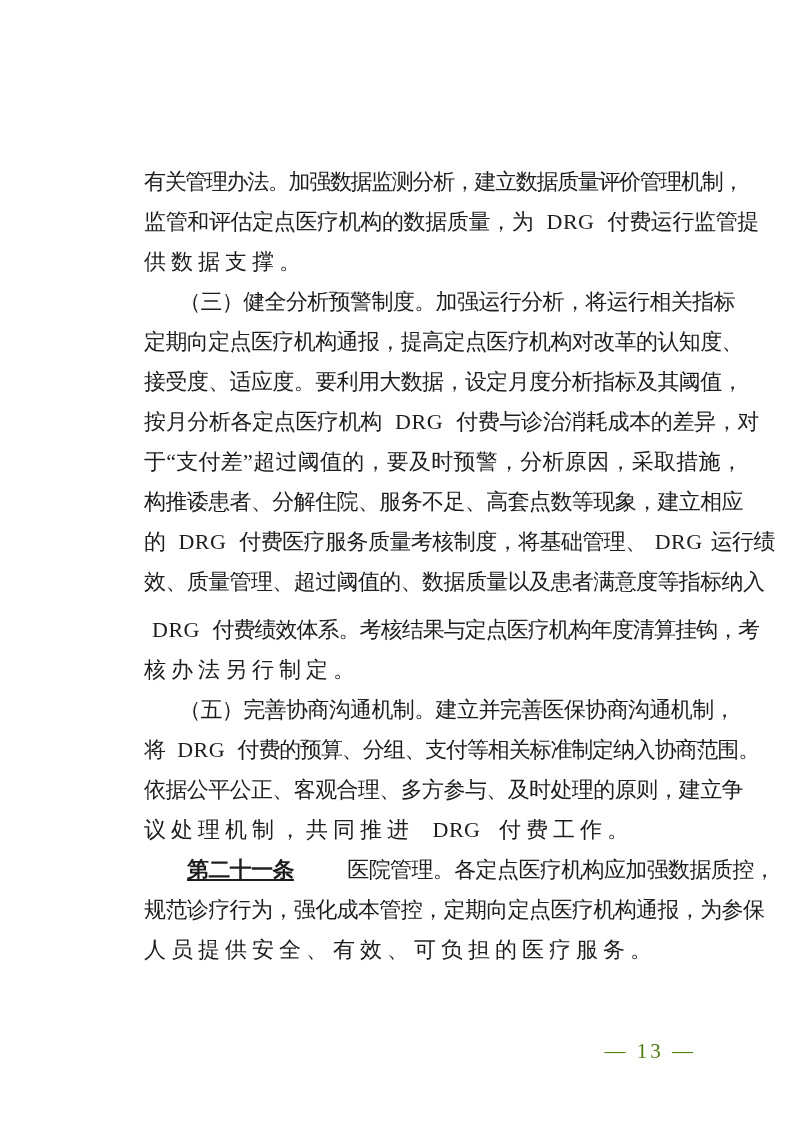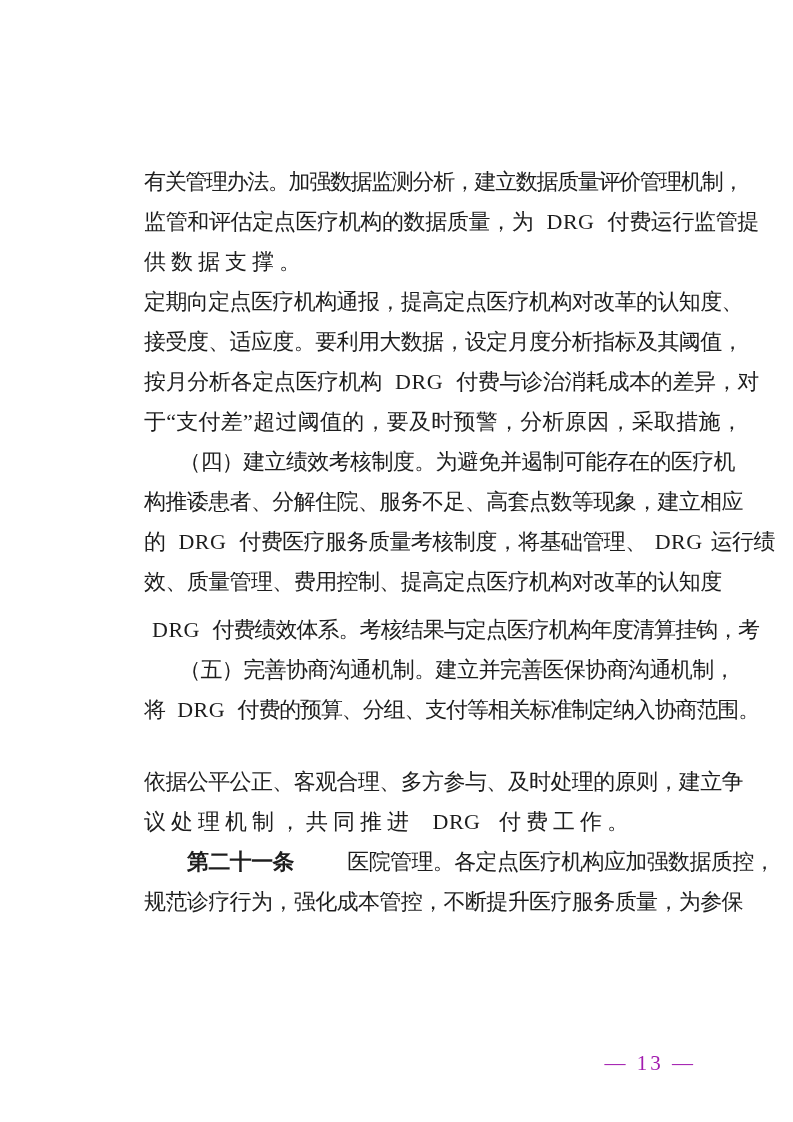--- a/index.html
+++ b/index.html
@@ -26,58 +26,60 @@
     letter-spacing: 5px;      
     white-space: nowrap;
   }
   .line.indent { padding-left: 43px; }  
   .latin {
     letter-spacing: 0.5px;    
   }
   .lead {
     font-weight: bold;
     font-family: "Liberation Sans", "DejaVu Sans", sans-serif; 
+    text-decoration: underline;
   }
   .page-number {
     position: absolute;
     top: 1012px;
     right: 105px;
     height: 30px;
     line-height: 30px;
     font-size: 21px;
     letter-spacing: 3px;
-    color: #a21caf;
-    margin-top: 12px;
+    color: #4d7c0f;
   }
 </style>
 </head>
 <body>
 
 <div class="page">
   <div class="content">
 
     <div class="line" style="letter-spacing: -1.34537px;"><span class="t">有关管理办法。加强数据监测分析，建立数据质量评价管理机制，</span></div>
     <div class="line" style="letter-spacing: -0.369213px;"><span class="t">监管和评估定点医疗机构的数据质量，为 <span class="latin">DRG</span> 付费运行监管提</span></div>
     <div class="line final"><span class="t">供数据支撑。</span></div>
 
+    <div class="line indent" style="letter-spacing: -0.615986px;"><span class="t">（三）健全分析预警制度。加强运行分析，将运行相关指标</span></div>
     <div class="line" style="letter-spacing: -0.607701px;"><span class="t">定期向定点医疗机构通报，提高定点医疗机构对改革的认知度、</span></div>
     <div class="line" style="letter-spacing: -0.607701px;"><span class="t">接受度、适应度。要利用大数据，设定月度分析指标及其阈值，</span></div>
     <div class="line" style="letter-spacing: -0.369213px;"><span class="t">按月分析各定点医疗机构 <span class="latin">DRG</span> 付费与诊治消耗成本的差异，对</span></div>
     <div class="line" style="letter-spacing: 0.266741px;"><span class="t">于“支付差”超过阈值的，要及时预警，分析原因，采取措施，</span></div>
 
-    <div class="line indent" style="letter-spacing: -0.615986px;"><span class="t">（四）建立绩效考核制度。为避免并遏制可能存在的医疗机</span></div>
     <div class="line" style="letter-spacing: -0.607701px;"><span class="t">构推诿患者、分解住院、服务不足、高套点数等现象，建立相应</span></div>
     <div class="line" style="letter-spacing: -0.556875px;"><span class="t">的 <span class="latin">DRG</span> 付费医疗服务质量考核制度，将基础管理、<span class="latin">DRG</span>运行绩</span></div>
-    <div class="line" style="letter-spacing: -0.607701px;"><span class="t">效、质量管理、费用控制、提高定点医疗机构对改革的认知度</span></div>
+    <div class="line" style="letter-spacing: -0.607701px;"><span class="t">效、质量管理、超过阈值的、数据质量以及患者满意度等指标纳入</span></div>
     <div class="line" style="letter-spacing: -0.980324px; margin-top: 8px;"><span class="t"><span class="latin">DRG</span> 付费绩效体系。考核结果与定点医疗机构年度清算挂钩，考</span></div>
+    <div class="line final"><span class="t">核办法另行制定。</span></div>
 
     <div class="line indent" style="letter-spacing: -0.615986px;"><span class="t">（五）完善协商沟通机制。建立并完善医保协商沟通机制，</span></div>
     <div class="line" style="letter-spacing: -1.14174px;"><span class="t">将 <span class="latin">DRG</span> 付费的预算、分组、支付等相关标准制定纳入协商范围。</span></div>
-    <div class="line" style="letter-spacing: -0.607701px; margin-top: 32px;"><span class="t">依据公平公正、客观合理、多方参与、及时处理的原则，建立争</span></div>
+    <div class="line" style="letter-spacing: -0.607701px;"><span class="t">依据公平公正、客观合理、多方参与、及时处理的原则，建立争</span></div>
     <div class="line final"><span class="t">议处理机制，共同推进 <span class="latin">DRG</span> 付费工作。</span></div>
 
     <div class="line indent" style="letter-spacing: -0.615986px;"><span class="t"><span class="lead">第二十一条</span><span>　</span><span>医院管理。各定点医疗机构应加强数据质控，</span></span></div>
-    <div class="line" style="letter-spacing: -0.607701px;"><span class="t">规范诊疗行为，强化成本管控，不断提升医疗服务质量，为参保</span></div>
+    <div class="line" style="letter-spacing: -0.607701px;"><span class="t">规范诊疗行为，强化成本管控，定期向定点医疗机构通报，为参保</span></div>
+    <div class="line final"><span class="t">人员提供安全、有效、可负担的医疗服务。</span></div>
 
   </div>
 
   <div class="page-number">— 13 —</div>
 </div>
 
 </body></html>

